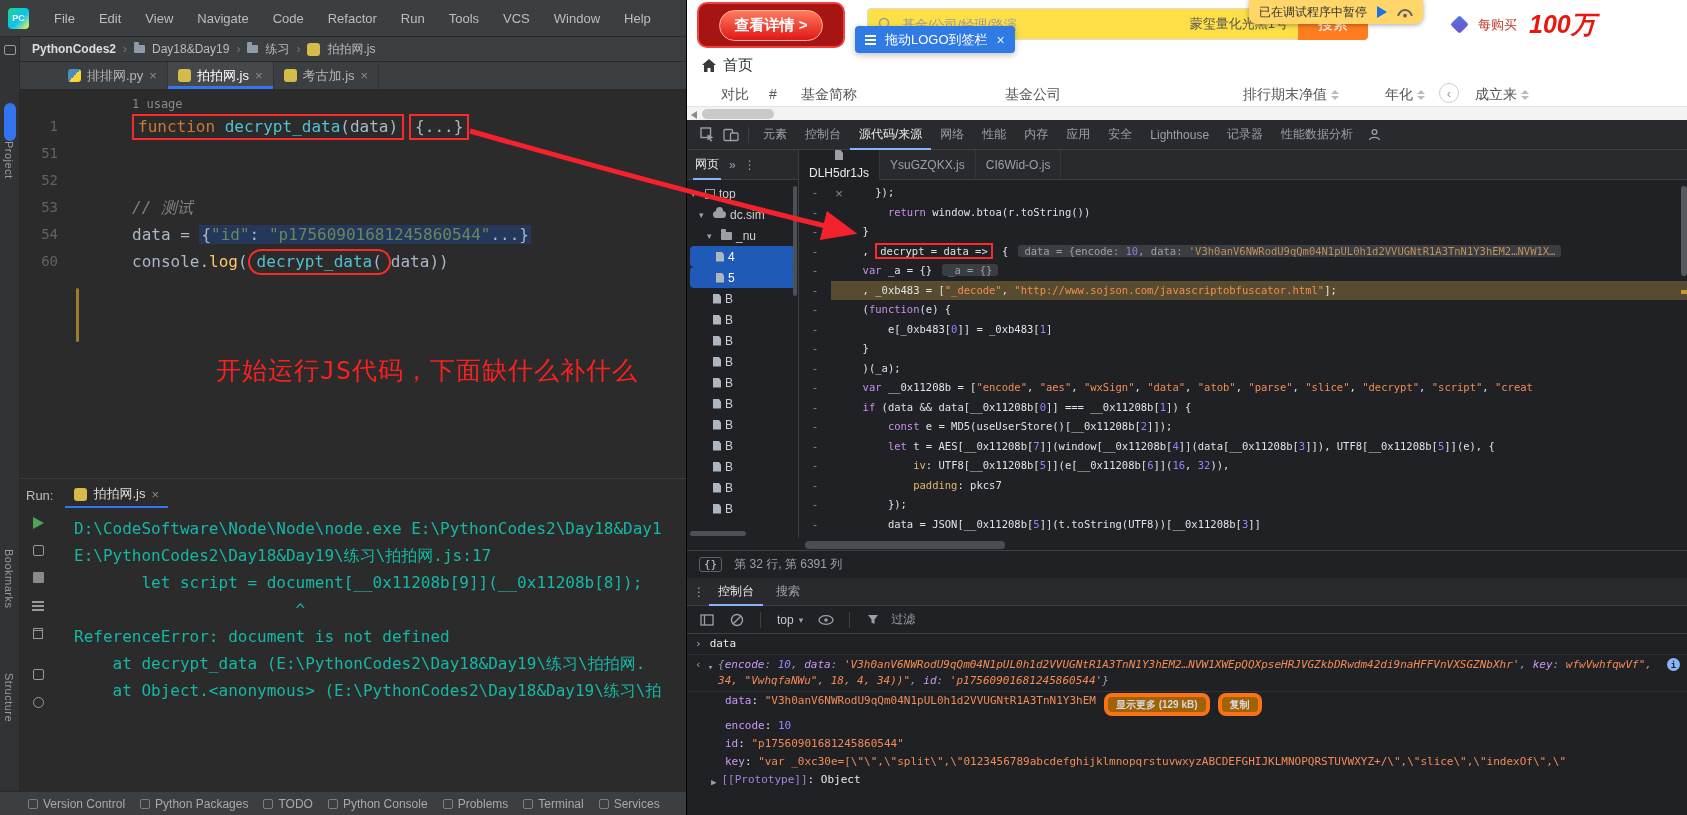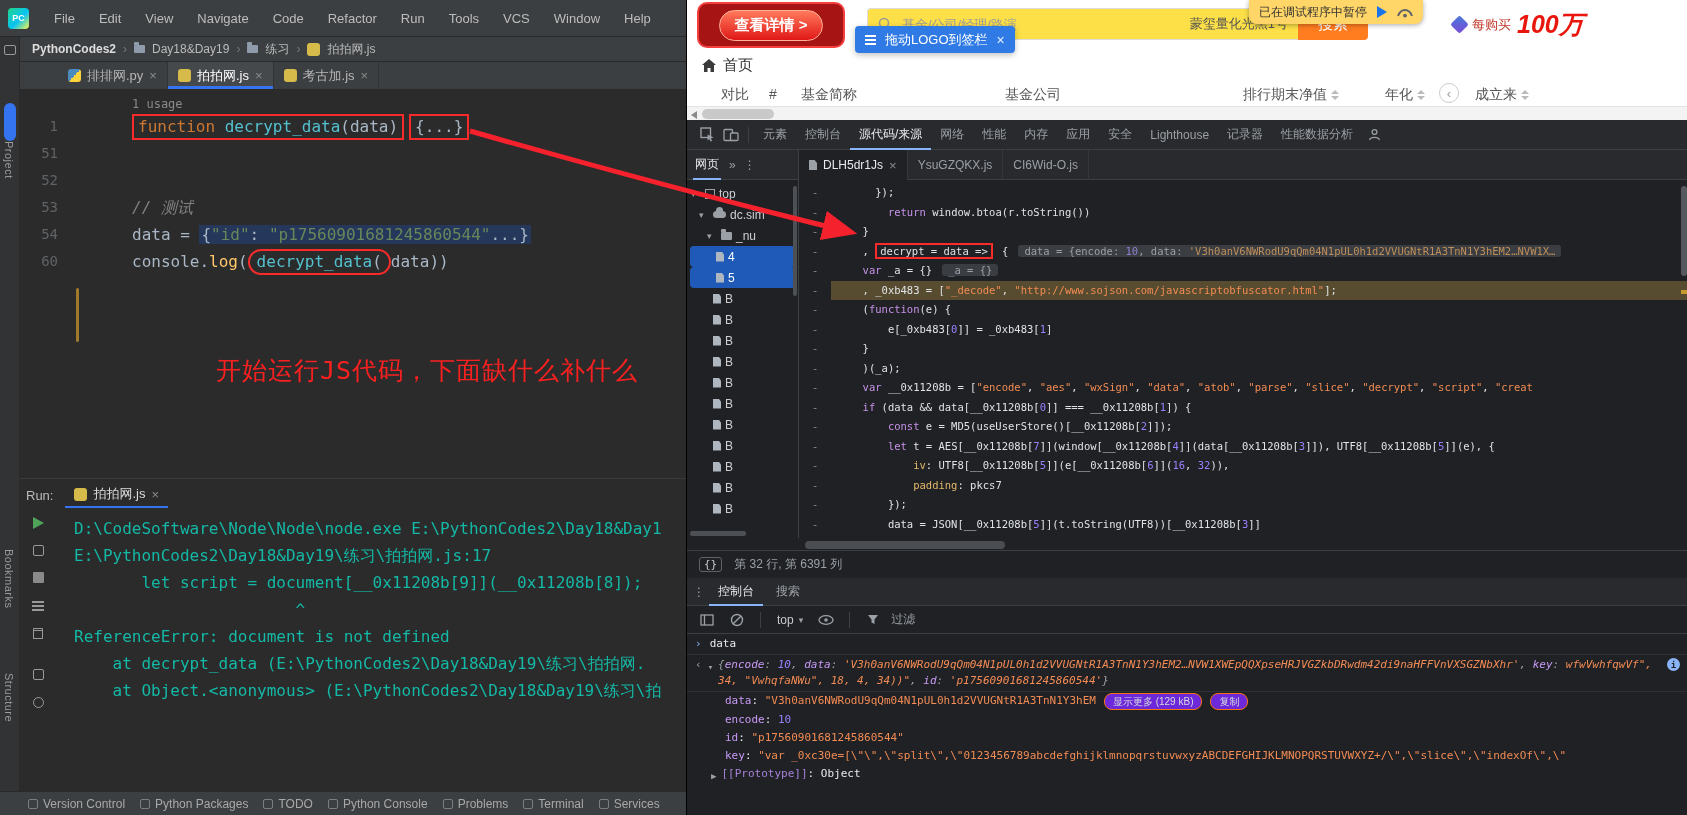--- a/index.html
+++ b/index.html
@@ -87,21 +87,21 @@
     border-radius:4px 0 0 4px;background:#fde047;display:flex;align-items:center;padding:0 10px;gap:8px;}
   .search input{border:none;outline:none;flex:1;font-size:13px;color:#333;background:transparent;min-width:0;}
   .search input::placeholder{color:#9b9b9b;}
   .hot-text{color:#555;font-size:13px;white-space:nowrap;}
   .search-btn{position:absolute;left:611px;top:8px;width:70px;height:32px;background:#ff7d1f;color:#fff;font-size:15px;
     display:flex;align-items:center;justify-content:center;border-radius:0 4px 4px 0;}
   .paused{position:absolute;left:562px;top:0;height:24px;background:#ffd667;border-radius:0 0 8px 8px;
     display:flex;align-items:center;padding:0 10px;gap:10px;box-shadow:0 1px 5px rgba(0,0,0,.35);z-index:12;}
   .paused-txt{color:#333;font-size:12px;white-space:nowrap;}
   .resume{width:0;height:0;border-left:10px solid #1a73e8;border-top:6px solid transparent;border-bottom:6px solid transparent;}
-  .buy{position:absolute;left:766px;top:8px;display:flex;align-items:center;gap:6px;}
+  .buy{position:absolute;left:766px;top:8px;display:flex;align-items:center;gap:12px;}
   .buy-ico{width:13px;height:13px;background:linear-gradient(135deg,#4a7bd8,#7a4ad8);transform:rotate(45deg);border-radius:2px;flex:none;}
   .buy-pre{color:#c0392b;font-size:13px;white-space:nowrap;}
   .buy-amt{color:#e8160c;font-size:25px;font-weight:bold;font-style:italic;white-space:nowrap;}
   .tooltip{position:absolute;left:168px;top:26px;height:27px;background:#2f7ae5;border-radius:4px;color:#fff;font-size:13px;
     display:flex;align-items:center;padding:0 10px;gap:9px;z-index:11;box-shadow:0 2px 6px rgba(0,0,0,.25);white-space:nowrap;}
   .drag-lines{width:11px;height:2px;background:#fff;box-shadow:0 4px 0 #fff,0 -4px 0 #fff;margin:4px 0;}
   .tt-close{font-size:14px;color:#e8f0ff;}
   .home{position:absolute;left:14px;top:56px;display:flex;align-items:center;gap:6px;color:#333;font-size:15px;}
   .th{position:absolute;top:86px;color:#555;font-size:14px;display:flex;align-items:center;white-space:nowrap;}
   .sort{display:inline-flex;flex-direction:column;gap:2px;margin-left:4px;}
@@ -121,21 +121,21 @@
   .dt-ico{width:24px;height:24px;display:flex;align-items:center;justify-content:center;flex:none;}
   .sep{width:1px;height:16px;background:#3c4043;margin:0 5px;flex:none;}
   .dt-tab{padding:0 9px;height:30px;display:flex;align-items:center;color:#9aa0a6;white-space:nowrap;}
   .dt-tab.active{color:#e8eaed;box-shadow:inset 0 -2px 0 #8ab4f8;}
 
   .dt-row2{position:absolute;left:0;top:30px;width:1001px;height:30px;display:flex;background:#292a2d;border-bottom:1px solid #3c4043;}
   .sb-head{width:112px;flex:none;border-right:1px solid #3c4043;display:flex;align-items:center;padding:0 6px;gap:8px;}
   .sb-tab{color:#e8eaed;box-shadow:inset 0 -2px 0 #8ab4f8;height:30px;display:flex;align-items:center;padding:0 2px;}
   .glyph{color:#9aa0a6;}
   .ftab{display:flex;align-items:center;gap:6px;padding:0 10px;height:30px;color:#9aa0a6;border-right:1px solid #35363a;white-space:nowrap;}
-  .ftab.active{background:#202124;color:#e8eaed;}
+  .ftab.active{background:#202124;color:#e8eaed;flex-direction:column;}
   .fpage{width:8px;height:10px;background:#9aa0a6;clip-path:polygon(0 0,70% 0,100% 30%,100% 100%,0 100%);flex:none;}
 
   .dt-content{position:absolute;left:0;top:60px;width:1001px;height:358px;display:flex;}
   .dt-tree{width:112px;flex:none;border-right:1px solid #3c4043;position:relative;padding-top:3px;overflow:hidden;background:#202124;}
   .trow{height:21px;display:flex;align-items:center;font-size:12px;color:#cdcfd2;gap:4px;white-space:nowrap;overflow:hidden;}
   .trow.sel{background:#1f5ab8;border-radius:4px;color:#fff;margin:0 3px;}
   .d0{padding-left:4px;}.d1{padding-left:12px;}.d2{padding-left:20px;}.d3{padding-left:26px;}
   .texp{width:10px;flex:none;font-size:9px;color:#9aa0a6;}
   .texp:empty{display:none;}
   .ti{flex:none;}
@@ -182,22 +182,22 @@
   .c-chev{color:#8ab4f8;margin-right:8px;flex:none;}
   .c-ret{color:#9aa0a6;margin-right:4px;flex:none;}
   .c-exp{color:#9aa0a6;font-size:9px;margin:2px 5px 0 2px;flex:none;}
   .c-preview{font-style:italic;color:#9aa0a6;flex:1;white-space:pre-wrap;word-break:break-all;}
   .dc-body .key{color:#c89af7;}
   .dc-body .s{color:#f28b54;}
   .dc-body .n{color:#9980ff;}
   .dc-body .proto{color:#bd93f9;opacity:.85;}
   .dc-body .cls{color:#e8eaed;}
   .prop-line{white-space:pre;overflow:hidden;}
-  .cbtn{border:1px solid #f97316;background:#6d28d9;color:#d5d9de;border-radius:8px;font-size:10px;padding:0 8px;
-    margin-left:8px;line-height:15px;font-family:"Liberation Sans",sans-serif;display:inline-block;flex:none;}
+  .cbtn{border:4px solid #f97316;background:#a16207;color:#d5d9de;border-radius:8px;font-size:10px;padding:0 8px;
+    margin-left:8px;line-height:15px;font-family:"Liberation Sans",sans-serif;display:inline-block;flex:none;font-weight:bold;}
   .info-icon{width:13px;height:13px;border-radius:50%;background:#8ab4f8;color:#202124;font-size:9px;font-weight:bold;
     display:flex;align-items:center;justify-content:center;margin-left:8px;margin-top:1px;flex:none;font-style:normal;}
 
   .overlay{position:absolute;left:0;top:0;z-index:60;pointer-events:none;}
 </style>
 </head>
 <body>
 
 <div class="screen">
 

